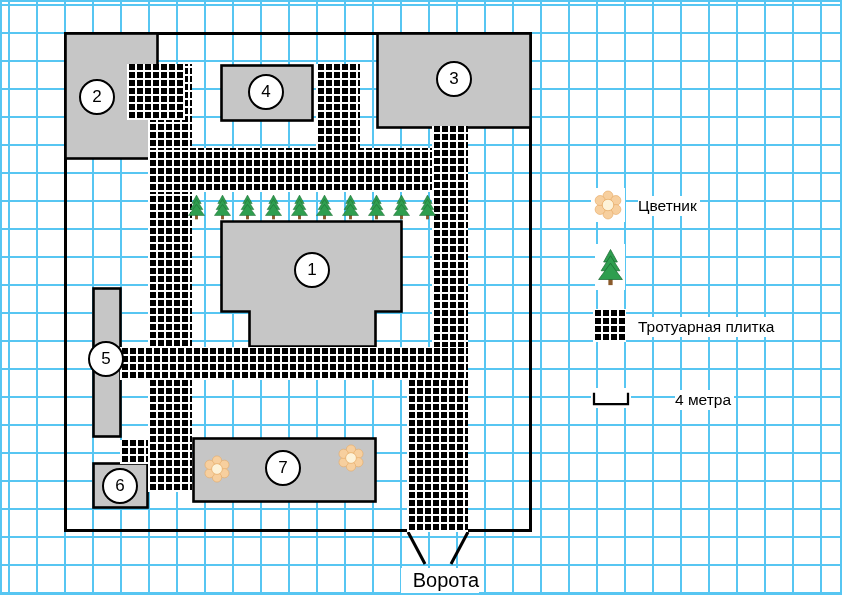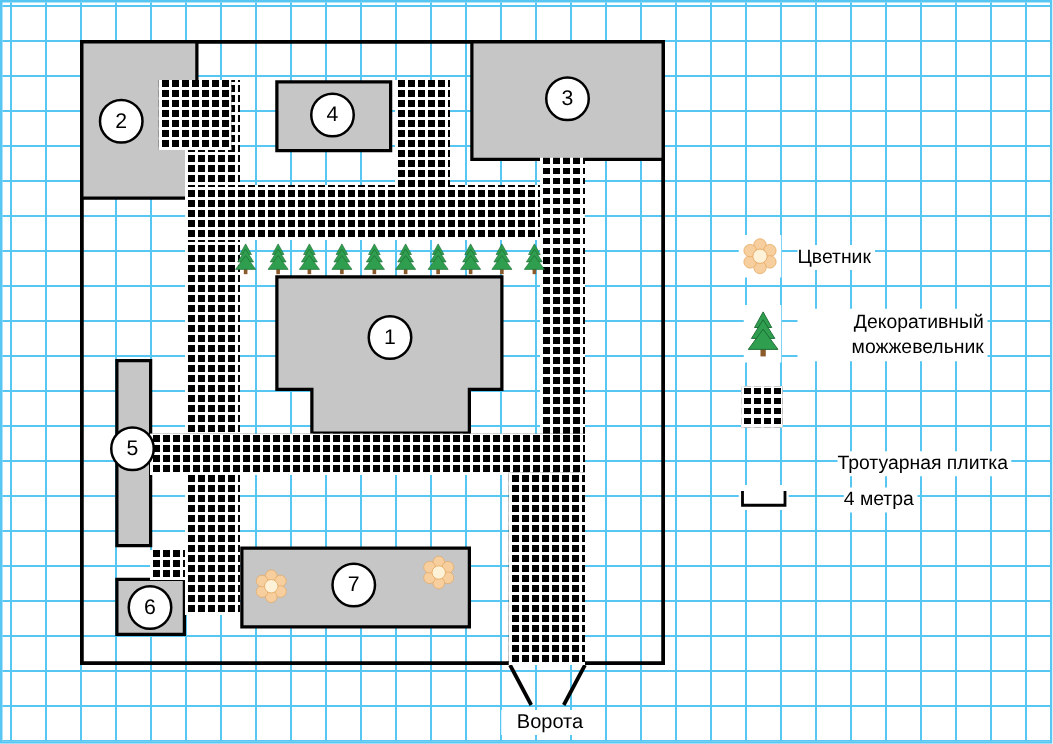--- a/index.html
+++ b/index.html
@@ -51,35 +51,35 @@
   .juniper-row svg{width:17px;height:26px;}
   .crown{fill:var(--juniper-green,#2f9e4f);stroke:#1c6b33;stroke-width:.6;}
   .trunk{fill:var(--trunk-brown,#8a5a2b);}
   
   .plan-flower{z-index:3;}
   .plan-flower svg{width:28px;height:28px;}
   .pf1{left:201px;top:453px;} .pf2{left:335px;top:442px;}
   .petals circle{fill:var(--flower-petal,#f7cf9e);stroke:#e5a963;stroke-width:.5;}
   .flower-core{fill:var(--flower-center,#fdf2d8);stroke:#e5a963;stroke-width:.6;}
   
-  .gate-label{left:399px;top:566px;width:78px;text-align:center;font-size:16px;
+  .gate-label{left:399px;top:566px;width:78px;text-align:right;font-size:20px;
     background:#fff;z-index:3;padding:1px 0;}
   
   .legend-title{left:592px;top:135px;font-size:16.5px;font-weight:bold;
     background:#fff;padding:1px 4px 1px 0;z-index:3;}
   .legend-icon{z-index:3;background:#fff;display:flex;align-items:center;justify-content:center;}
   .legend-label{z-index:3;background:#fff;font-size:15.5px;padding:1px 3px 1px 0;text-align:right;}
   .li-flower-icon {left:589px;top:186px;width:34px;height:34px;}
   .li-flower-icon svg{width:30px;height:30px;}
   .li-flower-label{left:636px;top:194px;}
   .li-juniper-icon{left:593px;top:242px;width:30px;height:46px;}
   .li-juniper-icon svg{width:25px;height:40px;}
   .li-juniper-label{left:636px;top:245px;width:152px;line-height:20px;}
   .li-paving-icon {left:591px;top:307px;width:33px;height:33px;}
-  .li-paving-label{left:668px;top:315px;margin-top:44px;}
+  .li-paving-label{left:636px;top:315px;}
   .li-scale-icon  {left:589px;top:386px;width:40px;height:20px;}
   .li-scale-label {left:636px;top:388px;margin-left:37px;}
 </style>
 </head>
 <body>
 
 <div id="stage">
 
   <svg id="plan-svg">
 
@@ -232,21 +232,20 @@
   <div class="abs legend-label li-flower-label">Цветник</div>
 
   <div class="abs legend-icon li-juniper-icon">
   <svg viewBox="0 0 20 30">
     <rect class="trunk" x="8.3" y="21" width="3.4" height="8.5"></rect>
     <polygon class="crown" points="10,1 15.5,11 4.5,11"></polygon>
     <polygon class="crown" points="10,6 17.5,18 2.5,18"></polygon>
     <polygon class="crown" points="10,12 19.5,25 0.5,25"></polygon>
   </svg>
 </div>
-  <div class="abs legend-label li-juniper-label">Декоративный можжевельник</div>
 
   <div class="abs legend-icon li-paving-icon">
     <div class="paving" style="position:static;width:33px;height:33px;"></div>
   </div>
   <div class="abs legend-label li-paving-label">Тротуарная плитка</div>
 
   <div class="abs legend-icon li-scale-icon">
     <svg viewBox="0 0 40 18" width="38" height="17">
       <path d="M2,3 V15 H38 V3" fill="none" stroke="#000" stroke-width="2.4"></path>
     </svg>

